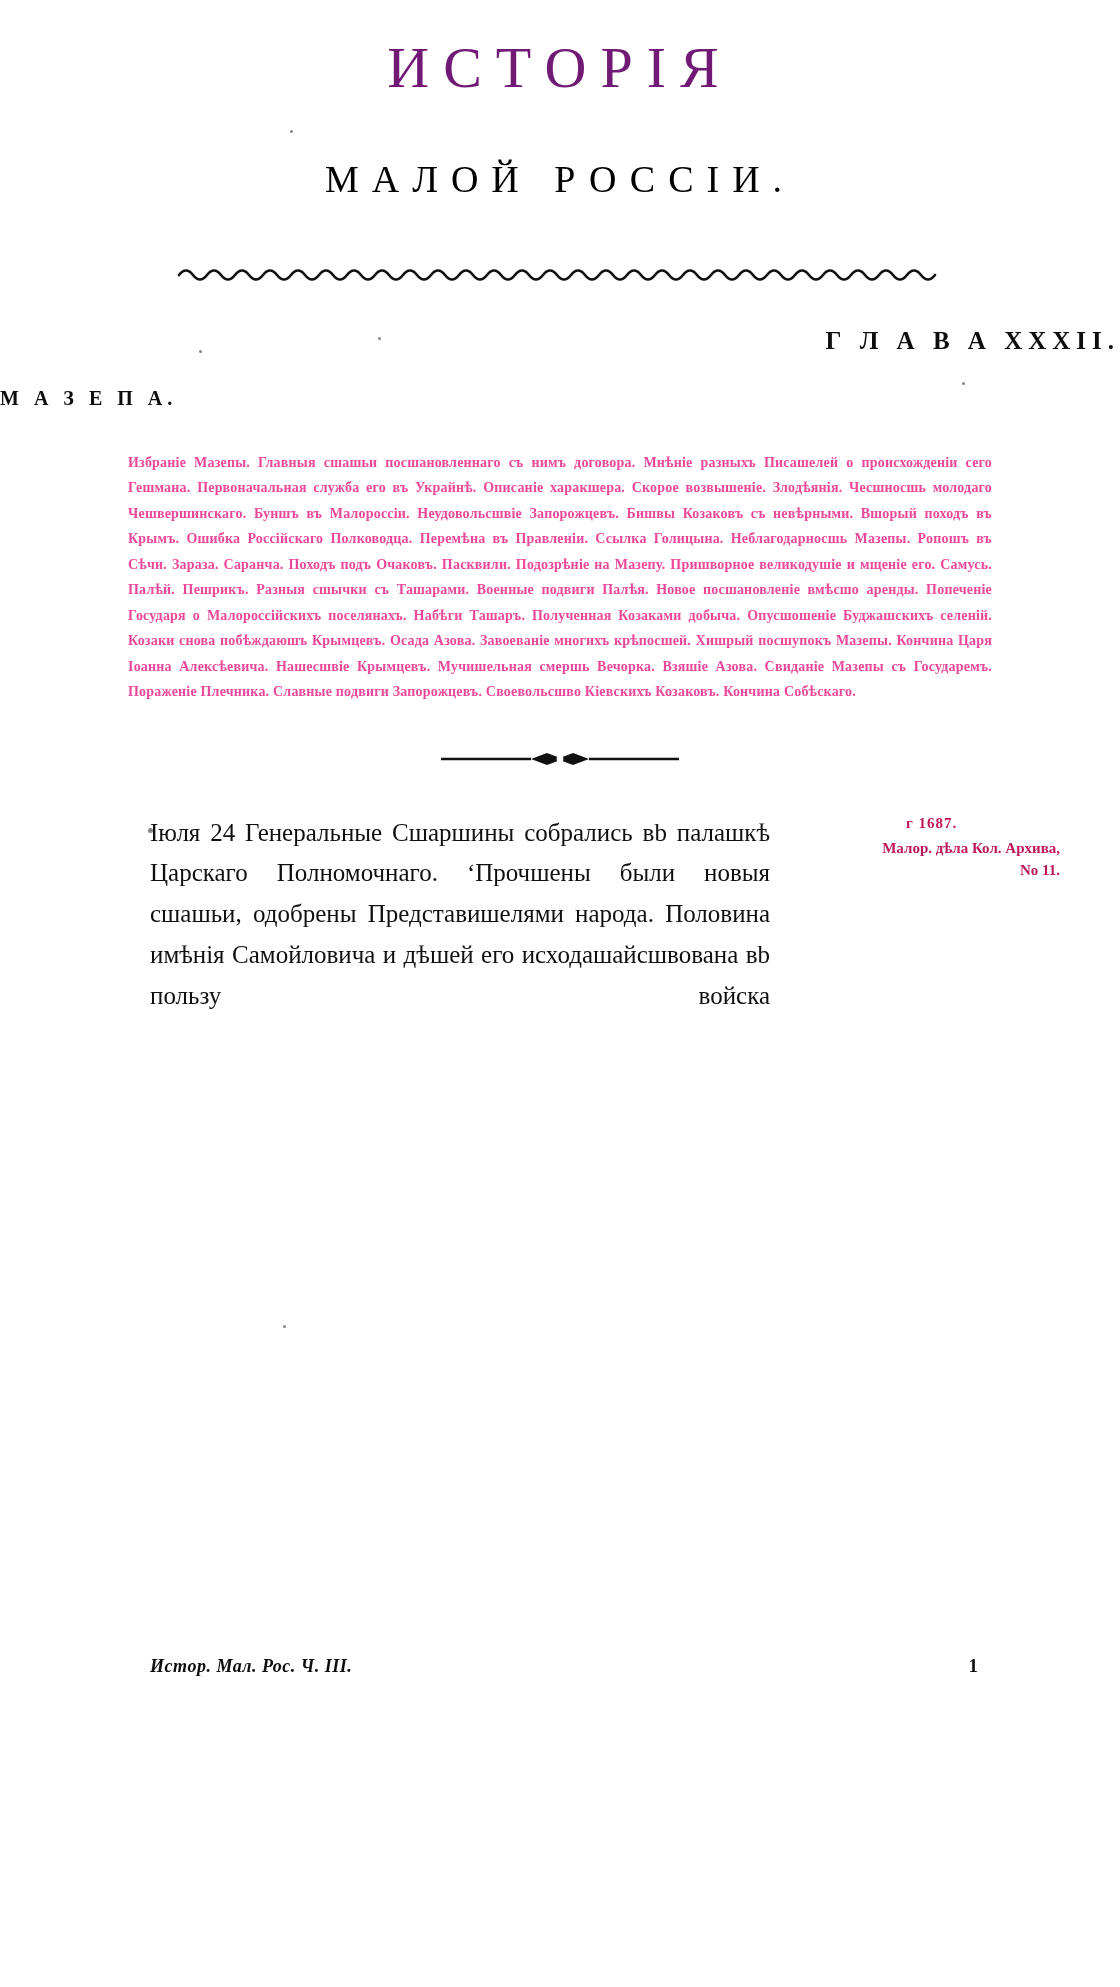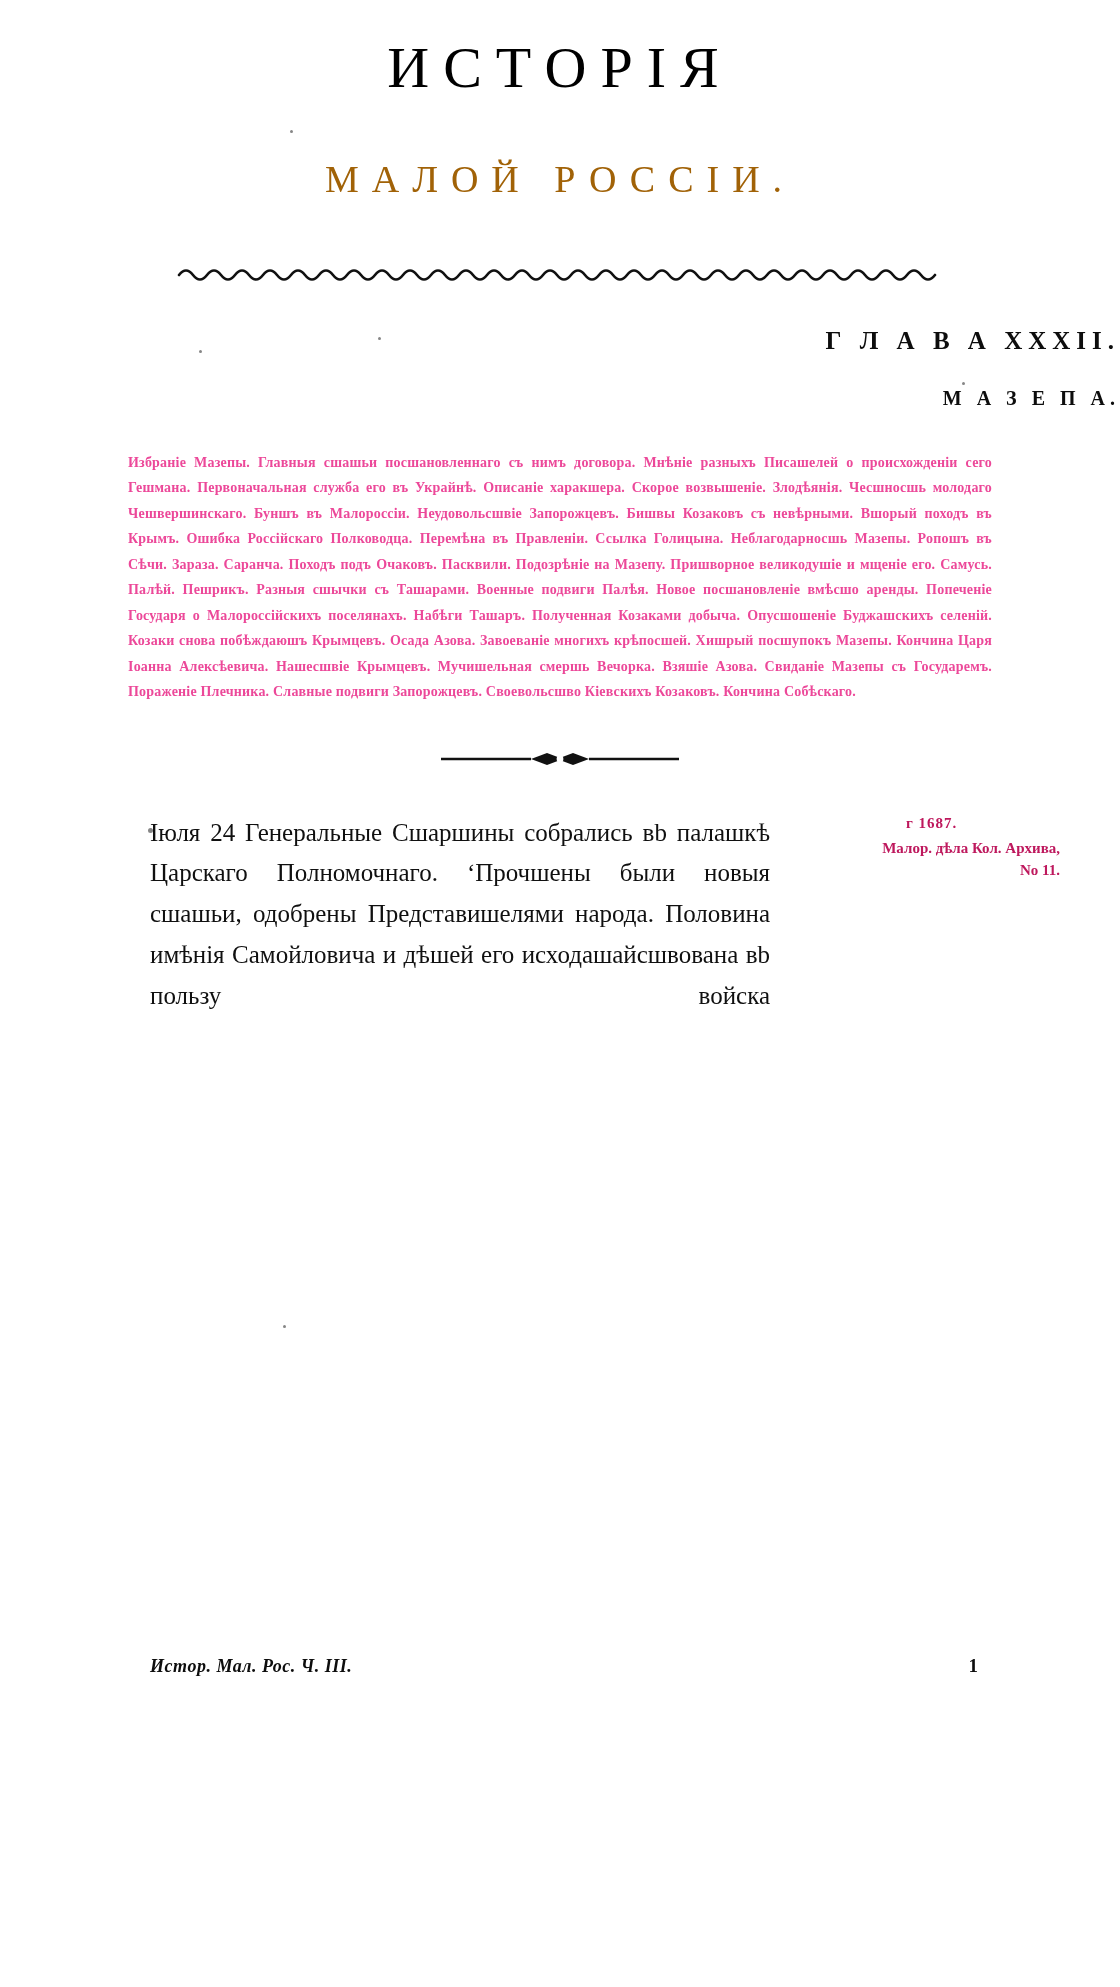--- a/index.html
+++ b/index.html
@@ -24,30 +24,30 @@
 
   
   .title-main {
     text-align: center;
     font-size: 58px;
     letter-spacing: 14px;
     font-weight: normal;
     margin: 0;
     padding-top: 34px;
     font-family: "Liberation Serif", serif;
-    color: #000000;
+    color: #701a75;
   }
   .title-sub {
     text-align: center;
     font-size: 38px;
     letter-spacing: 13px;
     font-weight: normal;
     margin: 0;
     padding-top: 56px;
-    color: #a16207;
+    color: #000000;
   }
 
   
   .squiggle-wrap {
     margin-top: 62px;
     text-align: center;
     height: 26px;
   }
   .squiggle {
     display: inline-block;
@@ -55,21 +55,21 @@
 
   
   .chapter {
     text-align: right;
     font-size: 25px;
     letter-spacing: 6px;
     margin-top: 38px;
     font-weight: bold;
   }
   .chapter-title {
-    text-align: right;
+    text-align: left;
     font-size: 20px;
     letter-spacing: 5px;
     margin-top: 32px;
     font-weight: bold;
   }
 
   
   .summary {
     margin: 40px 128px 0 128px;
     font-size: 14px;

